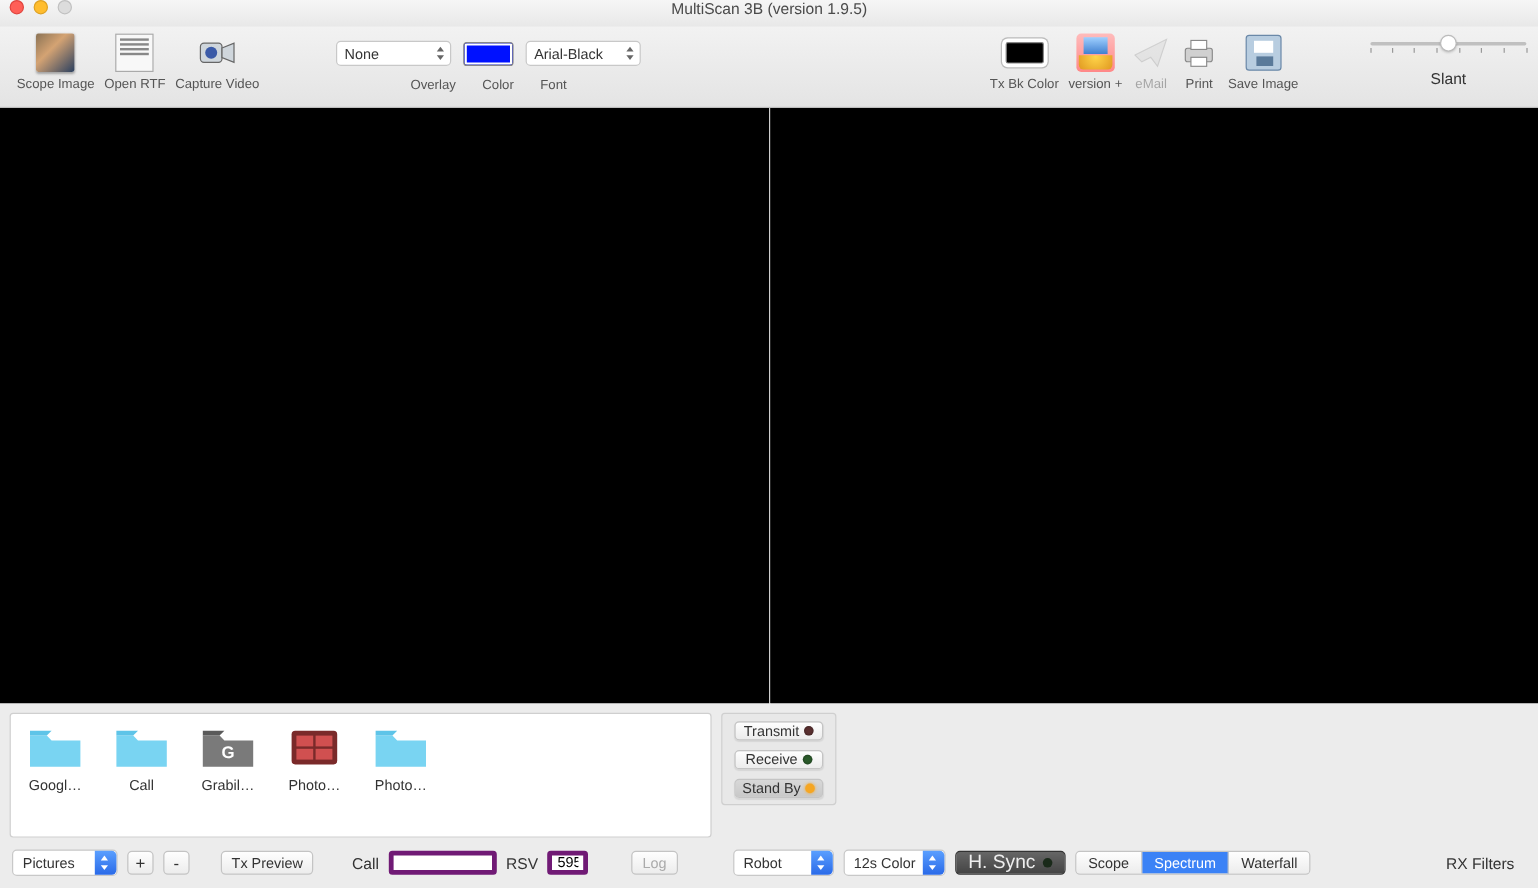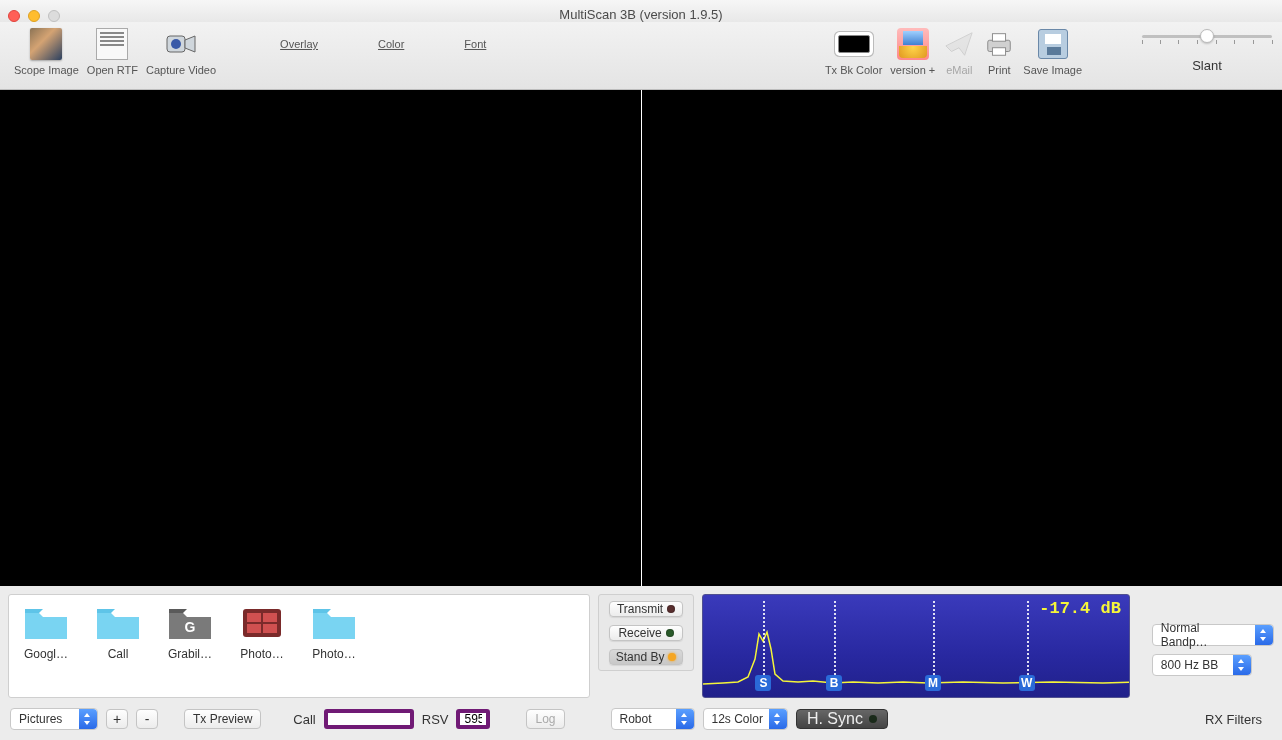--- a/index.html
+++ b/index.html
@@ -1,19 +1,19 @@
 <!DOCTYPE html>
 <html><head>
 <meta charset="utf-8">
 <style>
 * { margin: 0; padding: 0; box-sizing: border-box; font-family: -apple-system, "Helvetica Neue", Arial, sans-serif; }
 body { width: 1282px; height: 740px; background: #ececec; overflow: hidden; font-size: 13px; color: #333; }
 
 
-.titlebar { height: 22px; display: flex; align-items: flex-end; padding: 0 8px; background: linear-gradient(#f6f6f6,#e8e8e8); position: relative; }
+.titlebar { height: 22px; display: flex; align-items: flex-start; padding: 0 8px; background: linear-gradient(#f6f6f6,#e8e8e8); position: relative; }
 .traffic { display: flex; gap: 8px; }
 .traffic span { width: 12px; height: 12px; border-radius: 50%; display: block; }
 .t-red { background: #ff5f57; border: 0.5px solid #e0443e; }
 .t-yel { background: #ffbd2e; border: 0.5px solid #dea123; }
 .t-grn { background: #dcdcdc; border: 0.5px solid #c0c0c0; }
 .title { position: absolute; left: 0; right: 0; text-align: center; font-size: 13px; color: #4a4a4a; }
 
 
 .toolbar { height: 68px; background: linear-gradient(#f2f2f2,#e4e4e4); border-bottom: 1px solid #bdbdbd; display: flex; align-items: flex-start; padding: 6px 10px 0 10px; }
 .tb-group { display: flex; align-items: flex-start; }
@@ -27,21 +27,21 @@
 .cam-ic svg { width: 32px; height: 32px; }
 
 .mac-select { height: 21px; background: #fff; border: 1px solid #c8c8c8; border-radius: 4px; font-size: 12px; padding: 0 18px 0 6px; display: inline-flex; align-items: center; position: relative; cursor: default; }
 .mac-select::after { content:""; position:absolute; right:5px; top:4px; width:0; height:0; border-left:3px solid transparent; border-right:3px solid transparent; border-bottom:4px solid #666; }
 .mac-select::before { content:""; position:absolute; right:5px; bottom:4px; width:0; height:0; border-left:3px solid transparent; border-right:3px solid transparent; border-top:4px solid #666; }
 
 .color-well { width: 42px; height: 20px; background: #0011ff; border: 1px solid #888; border-radius: 3px; box-shadow: inset 0 0 0 2px #fff; cursor: pointer; }
 
 .tb-middle-row { display: flex; align-items: center; gap: 10px; margin-top: 6px; }
 .tb-middle { display: flex; flex-direction: column; align-items: center; }
-.tb-middle .labels { display: flex; gap: 60px; font-size: 11px; color: #555; margin-top: 10px; text-decoration: underline; }
+.tb-middle .labels { display: flex; gap: 22px; font-size: 11px; color: #555; margin-top: 10px; }
 
 .txbk { width: 44px; height: 18px; background: #000; border: 1px solid #888; border-radius: 2px; box-shadow: 0 0 0 3px #fff, 0 0 0 4px #bbb; }
 .iphoto-ic { width: 32px; height: 32px; background: linear-gradient(#fbb,#f88); border-radius: 4px; position: relative; overflow:hidden; }
 .iphoto-ic::after{ content:""; position:absolute; bottom:2px; left:2px; right:2px; height:12px; background: radial-gradient(circle at 50% 10%, #ffd54a, #e09820); border-radius: 0 0 4px 4px;}
 .iphoto-ic::before{ content:""; position:absolute; top:3px; left:6px; width:20px; height:14px; background: linear-gradient(#a0d0ff,#4080d0);}
 .plane-ic svg { width: 30px; height: 30px; }
 .print-ic svg { width: 30px; height: 30px; }
 .save-ic { width: 30px; height: 30px; background: #b8cde0; border-radius: 3px; position: relative; border: 1px solid #6a88a8;}
 .save-ic::after { content:""; position:absolute; top:4px; left:6px; right:6px; height:10px; background:#fff;}
 .save-ic::before { content:""; position:absolute; bottom:3px; left:8px; width:14px; height:8px; background:#5a7a9a;}
@@ -135,20 +135,29 @@
             <path d="M20 12 L30 8 L30 24 L20 20 Z" fill="#cfd6dc" stroke="#666"></path>
           </svg>
       </div>
       <div class="tb-label">Capture Video</div>
     </div>
   </div>
 
   <div style="width:60px"></div>
 
   <div class="tb-middle">
+    <div class="tb-middle-row">
+      <div class="mac-select" style="width:96px">
+          <span>None</span>
+        </div>
+      <div class="color-well" title="#0011ff"></div>
+      <div class="mac-select" style="width:96px">
+          <span>Arial-Black</span>
+        </div>
+    </div>
     <div class="labels">
       <span>Overlay</span>
       <span>Color</span>
       <span>Font</span>
     </div>
   </div>
 
   <div style="flex:1"></div>
 
   <div class="tb-group">
@@ -266,45 +275,21 @@
       <div class="pill-btn">
           <span>Receive</span>
           <span class="dot green"></span>
         </div>
       <div class="pill-btn pressed">
           <span>Stand By</span>
           <span class="dot amber"></span>
         </div>
     </div>
 
-    <div class="spectrum">
-      <div class="spec-db">-17.4 dB</div>
-      <svg class="spec-yellow" viewBox="0 0 430 60" preserveAspectRatio="none">
-        <polyline fill="none" stroke="#f5f53a" stroke-width="1.5" points="0,55 20,54 35,53 45,48 52,30 56,5 60,12 64,3 68,20 72,45 80,52 95,53 110,52 130,54 150,53 175,54 200,53 225,54 260,53 300,54 350,53 400,54 430,53"></polyline>
-      </svg>
-      <div class="spec-dots" style="left:14.2%"></div>
-      <div class="spec-dots" style="left:30.8%"></div>
-      <div class="spec-dots" style="left:54%"></div>
-      <div class="spec-dots" style="left:76%"></div>
-      <div class="spec-marker" style="left:14.2%">S</div>
-      <div class="spec-marker" style="left:30.8%">B</div>
-      <div class="spec-marker" style="left:54%">M</div>
-      <div class="spec-marker" style="left:76%">W</div>
-    </div>
-
-    <div class="right-filters">
-      <div class="blue-select">
-          <span>Normal Bandp…</span>
-          <span class="cap"></span>
-        </div>
-      <div class="blue-select">
-          <span>800 Hz BB</span>
-          <span class="cap"></span>
-        </div>
-    </div>
+
   </div>
 
   <div class="bottom-row">
     <div class="blue-select" style="min-width:88px">
         <span>Pictures</span>
         <span class="cap"></span>
       </div>
     <div class="sq-btn">+</div>
     <div class="sq-btn">-</div>
     <div style="width:10px"></div>
@@ -326,16 +311,21 @@
         <span class="cap"></span>
       </div>
     <div class="blue-select" style="min-width:84px">
         <span>12s Color</span>
         <span class="cap"></span>
       </div>
     <div class="hsync-btn">
         <span>H. Sync</span>
         <span class="hsync-dot"></span>
       </div>
+    <div class="seg">
+      <span>Scope</span>
+      <span class="active">Spectrum</span>
+      <span>Waterfall</span>
+    </div>
     <div style="flex:1"></div>
     <span style="margin-right:10px">RX Filters</span>
   </div>
 </div>
 
 </body></html>

